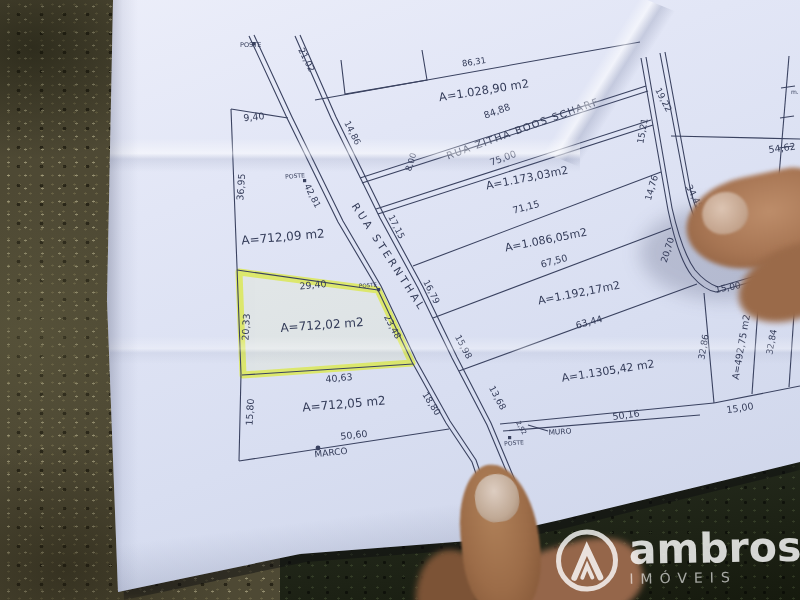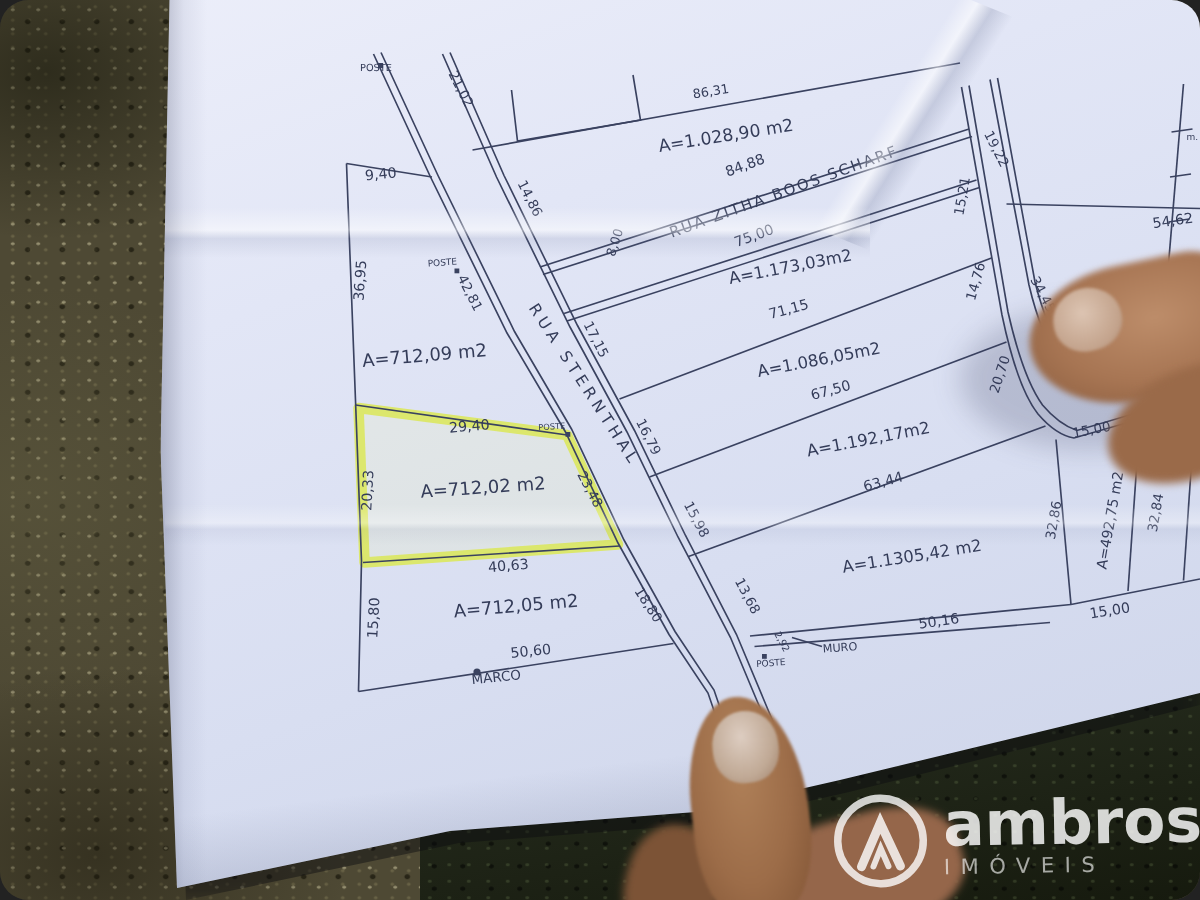--- a/index.html
+++ b/index.html
@@ -1,16 +1,16 @@
 <!DOCTYPE html>
 <html><head>
 <meta charset="utf-8">
 <style>
   html,body{margin:0;padding:0;background:#222;}
-  .scene{position:relative;width:800px;height:600px;overflow:hidden;font-family:"DejaVu Sans",sans-serif;border-radius:19px;}
+  .scene{position:relative;width:800px;height:600px;overflow:hidden;font-family:"DejaVu Sans",sans-serif;}
 
   
   .ground{position:absolute;inset:0;background-color:#4e4934;
     background-image:
       radial-gradient(rgba(205,198,160,.55) 1px, transparent 1.6px),
       radial-gradient(rgba(20,18,8,.65) 1.6px, transparent 2.2px),
       radial-gradient(rgba(150,142,100,.35) 1px, transparent 1.5px);
     background-size:17px 13px,23px 19px,11px 9px;
     background-position:0 0,7px 5px,3px 9px;}
   .ground::after{content:"";position:absolute;inset:0;background:

